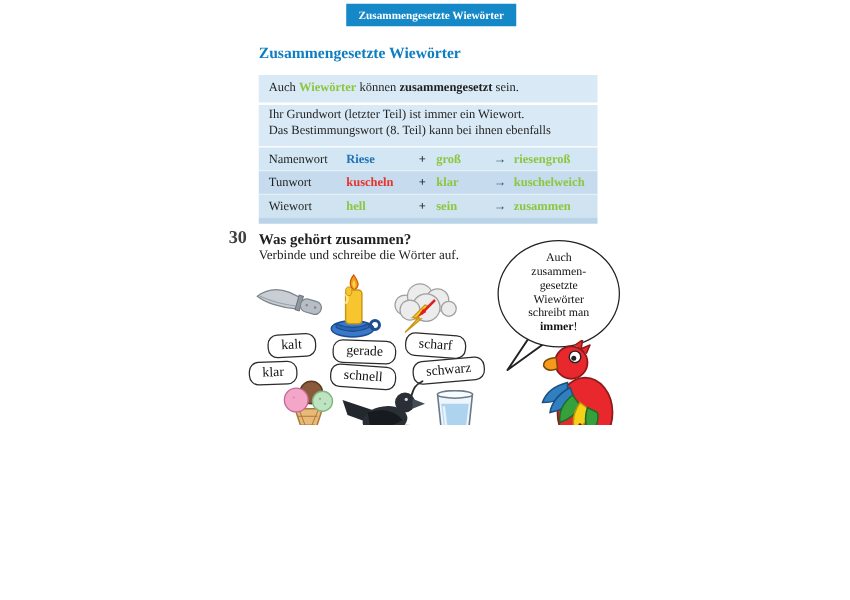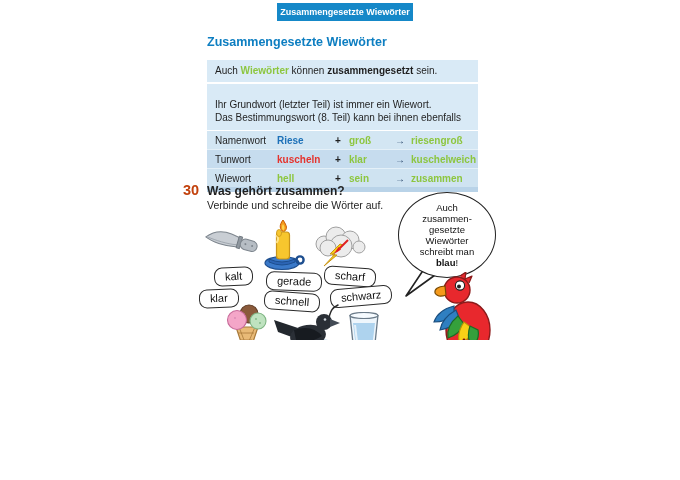--- a/index.html
+++ b/index.html
@@ -1,45 +1,45 @@
 <!DOCTYPE html>
 <html><head>
 <meta charset="utf-8">
 <style>
   html,body{margin:0;padding:0;background:#ffffff;}
   #page{position:relative;width:680px;height:340px;background:#ffffff;overflow:hidden;
-        font-family:Liberation Sans, sans-serif;color:#1f1f1f;}
+        font-family:Liberation Serif, serif;color:#1f1f1f;}
 
   
   .tab{position:absolute;left:277px;top:3px;width:136px;height:18px;background:#1588c8;
        color:#ffffff;font-size:9px;font-weight:bold;display:flex;align-items:center;justify-content:center;}
 
   
   .heading{position:absolute;left:207px;top:35px;font-size:12.5px;font-weight:bold;color:#0d7ec1;}
 
   
   .infobox{position:absolute;left:207px;top:60px;width:271px;}
   .rule1{background:#d9eaf6;padding:5px 8px;font-size:10px;height:12px;}
   .gap2{height:2px;}
-  .para{background:#d9eaf6;padding:15px 8px 6px;font-size:10px;line-height:12.5px;}
+  .para{background:#d9eaf6;padding:2px 8px 6px;font-size:10px;line-height:12.5px;}
   .tbl{margin-top:1px;}
   .trow{display:grid;grid-template-columns:62px 58px 14px 46px 16px auto;
         align-items:center;height:18px;font-size:10px;padding-left:8px;}
   .trow.r0{background:#d3e6f3;}
   .trow.r1{background:#c6dcee;border-top:1px solid #e4f0f8;border-bottom:1px solid #e4f0f8;}
   .trow.r2{background:#cfe3f1;}
   .tbl-bottom{height:5px;background:#b9d3e8;}
   .b{font-weight:bold;}
   .c-green{color:#8dc63f;font-weight:bold;}
   .c-blue{color:#1d71b8;font-weight:bold;}
   .c-red{color:#e5332d;font-weight:bold;}
   .c-arrow{color:#2c4a6e;font-weight:bold;}
 
   
-  .ex-num{position:absolute;left:183px;top:182px;font-size:14.5px;font-weight:bold;color:#c2410c;}
+  .ex-num{position:absolute;left:183px;top:182px;font-size:14.5px;font-weight:bold;color:#404040;}
   .ex-q{position:absolute;left:207px;top:184px;font-size:12px;font-weight:bold;color:#1f1f1f;}
   .ex-i{position:absolute;left:207px;top:199px;font-size:10.5px;color:#1f1f1f;}
 
   .pic{position:absolute;}
 
   
   .chip{position:absolute;background:#ffffff;border:1.5px solid #2b2b2b;border-radius:8px;
         padding:2px 10px 3px;font-size:11px;color:#111;white-space:nowrap;}
 
   
@@ -186,21 +186,21 @@
     <path d="M9,13 L12,38" stroke="#ffffff" stroke-width="2" opacity="0.7"></path>
     <ellipse cx="18" cy="3.5" rx="14" ry="3" fill="#f6fbff" stroke="#6a7a88" stroke-width="1.2"></ellipse>
   </svg>
 
   <div class="bubble">
     <div>Auch</div>
     <div>zusammen-</div>
     <div>gesetzte</div>
     <div>Wiewörter</div>
     <div>schreibt man</div>
-    <div><span class="b">blau</span><span>!</span></div>
+    <div><span class="b">immer</span><span>!</span></div>
   </div>
   <svg class="tailwrap" viewBox="0 0 44 42">
     <polygon points="28,2 4,38 40,12" fill="#ffffff"></polygon>
     <path d="M28,2 L4,38 L40,12" fill="none" stroke="#222" stroke-width="1.6" stroke-linejoin="round"></path>
   </svg>
 
   <svg class="pic" style="left:424px;top:272px;z-index:2;" width="88" height="100" viewBox="0 0 88 100">
     <path d="M56,62 C70,72 80,82 85,92 C72,90 60,82 50,74 Z" fill="#2e9e3f" stroke="#1b6b2a" stroke-width="1.3"></path>
     <ellipse cx="44" cy="58" rx="22" ry="28" fill="#e8282d" stroke="#8c1a1a" stroke-width="1.4"></ellipse>
     <path d="M36,4 L42,0 L41,7 L48,4 L45,11" fill="#e8282d" stroke="#8c1a1a" stroke-width="1.2" stroke-linejoin="round"></path>

